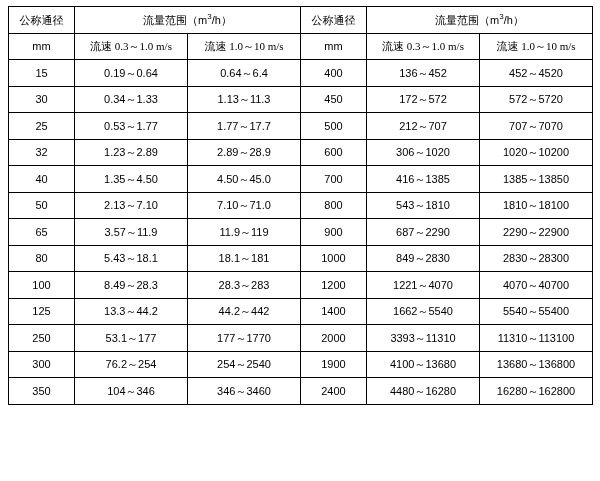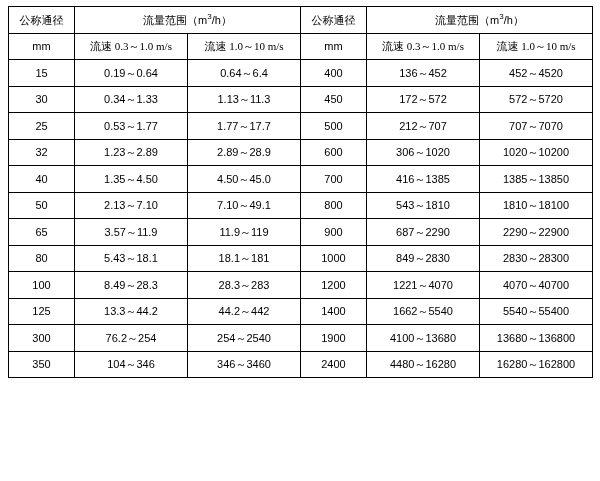--- a/index.html
+++ b/index.html
@@ -124,21 +124,21 @@
           <td>40</td>
           <td>1.35～4.50</td>
           <td>4.50～45.0</td>
           <td>700</td>
           <td>416～1385</td>
           <td>1385～13850</td>
         </tr>
         <tr>
           <td>50</td>
           <td>2.13～7.10</td>
-          <td>7.10～49.1</td>
+          <td>7.10～71.0</td>
           <td>800</td>
           <td>543～1810</td>
           <td>1810～18100</td>
         </tr>
         <tr>
           <td>65</td>
           <td>3.57～11.9</td>
           <td>11.9～119</td>
           <td>900</td>
           <td>687～2290</td>
@@ -162,20 +162,28 @@
         </tr>
         <tr>
           <td>125</td>
           <td>13.3～44.2</td>
           <td>44.2～442</td>
           <td>1400</td>
           <td>1662～5540</td>
           <td>5540～55400</td>
         </tr>
         <tr>
+          <td>250</td>
+          <td>53.1～177</td>
+          <td>177～1770</td>
+          <td>2000</td>
+          <td>3393～11310</td>
+          <td>11310～113100</td>
+        </tr>
+        <tr>
           <td>300</td>
           <td>76.2～254</td>
           <td>254～2540</td>
           <td>1900</td>
           <td>4100～13680</td>
           <td>13680～136800</td>
         </tr>
         <tr>
           <td>350</td>
           <td>104～346</td>

